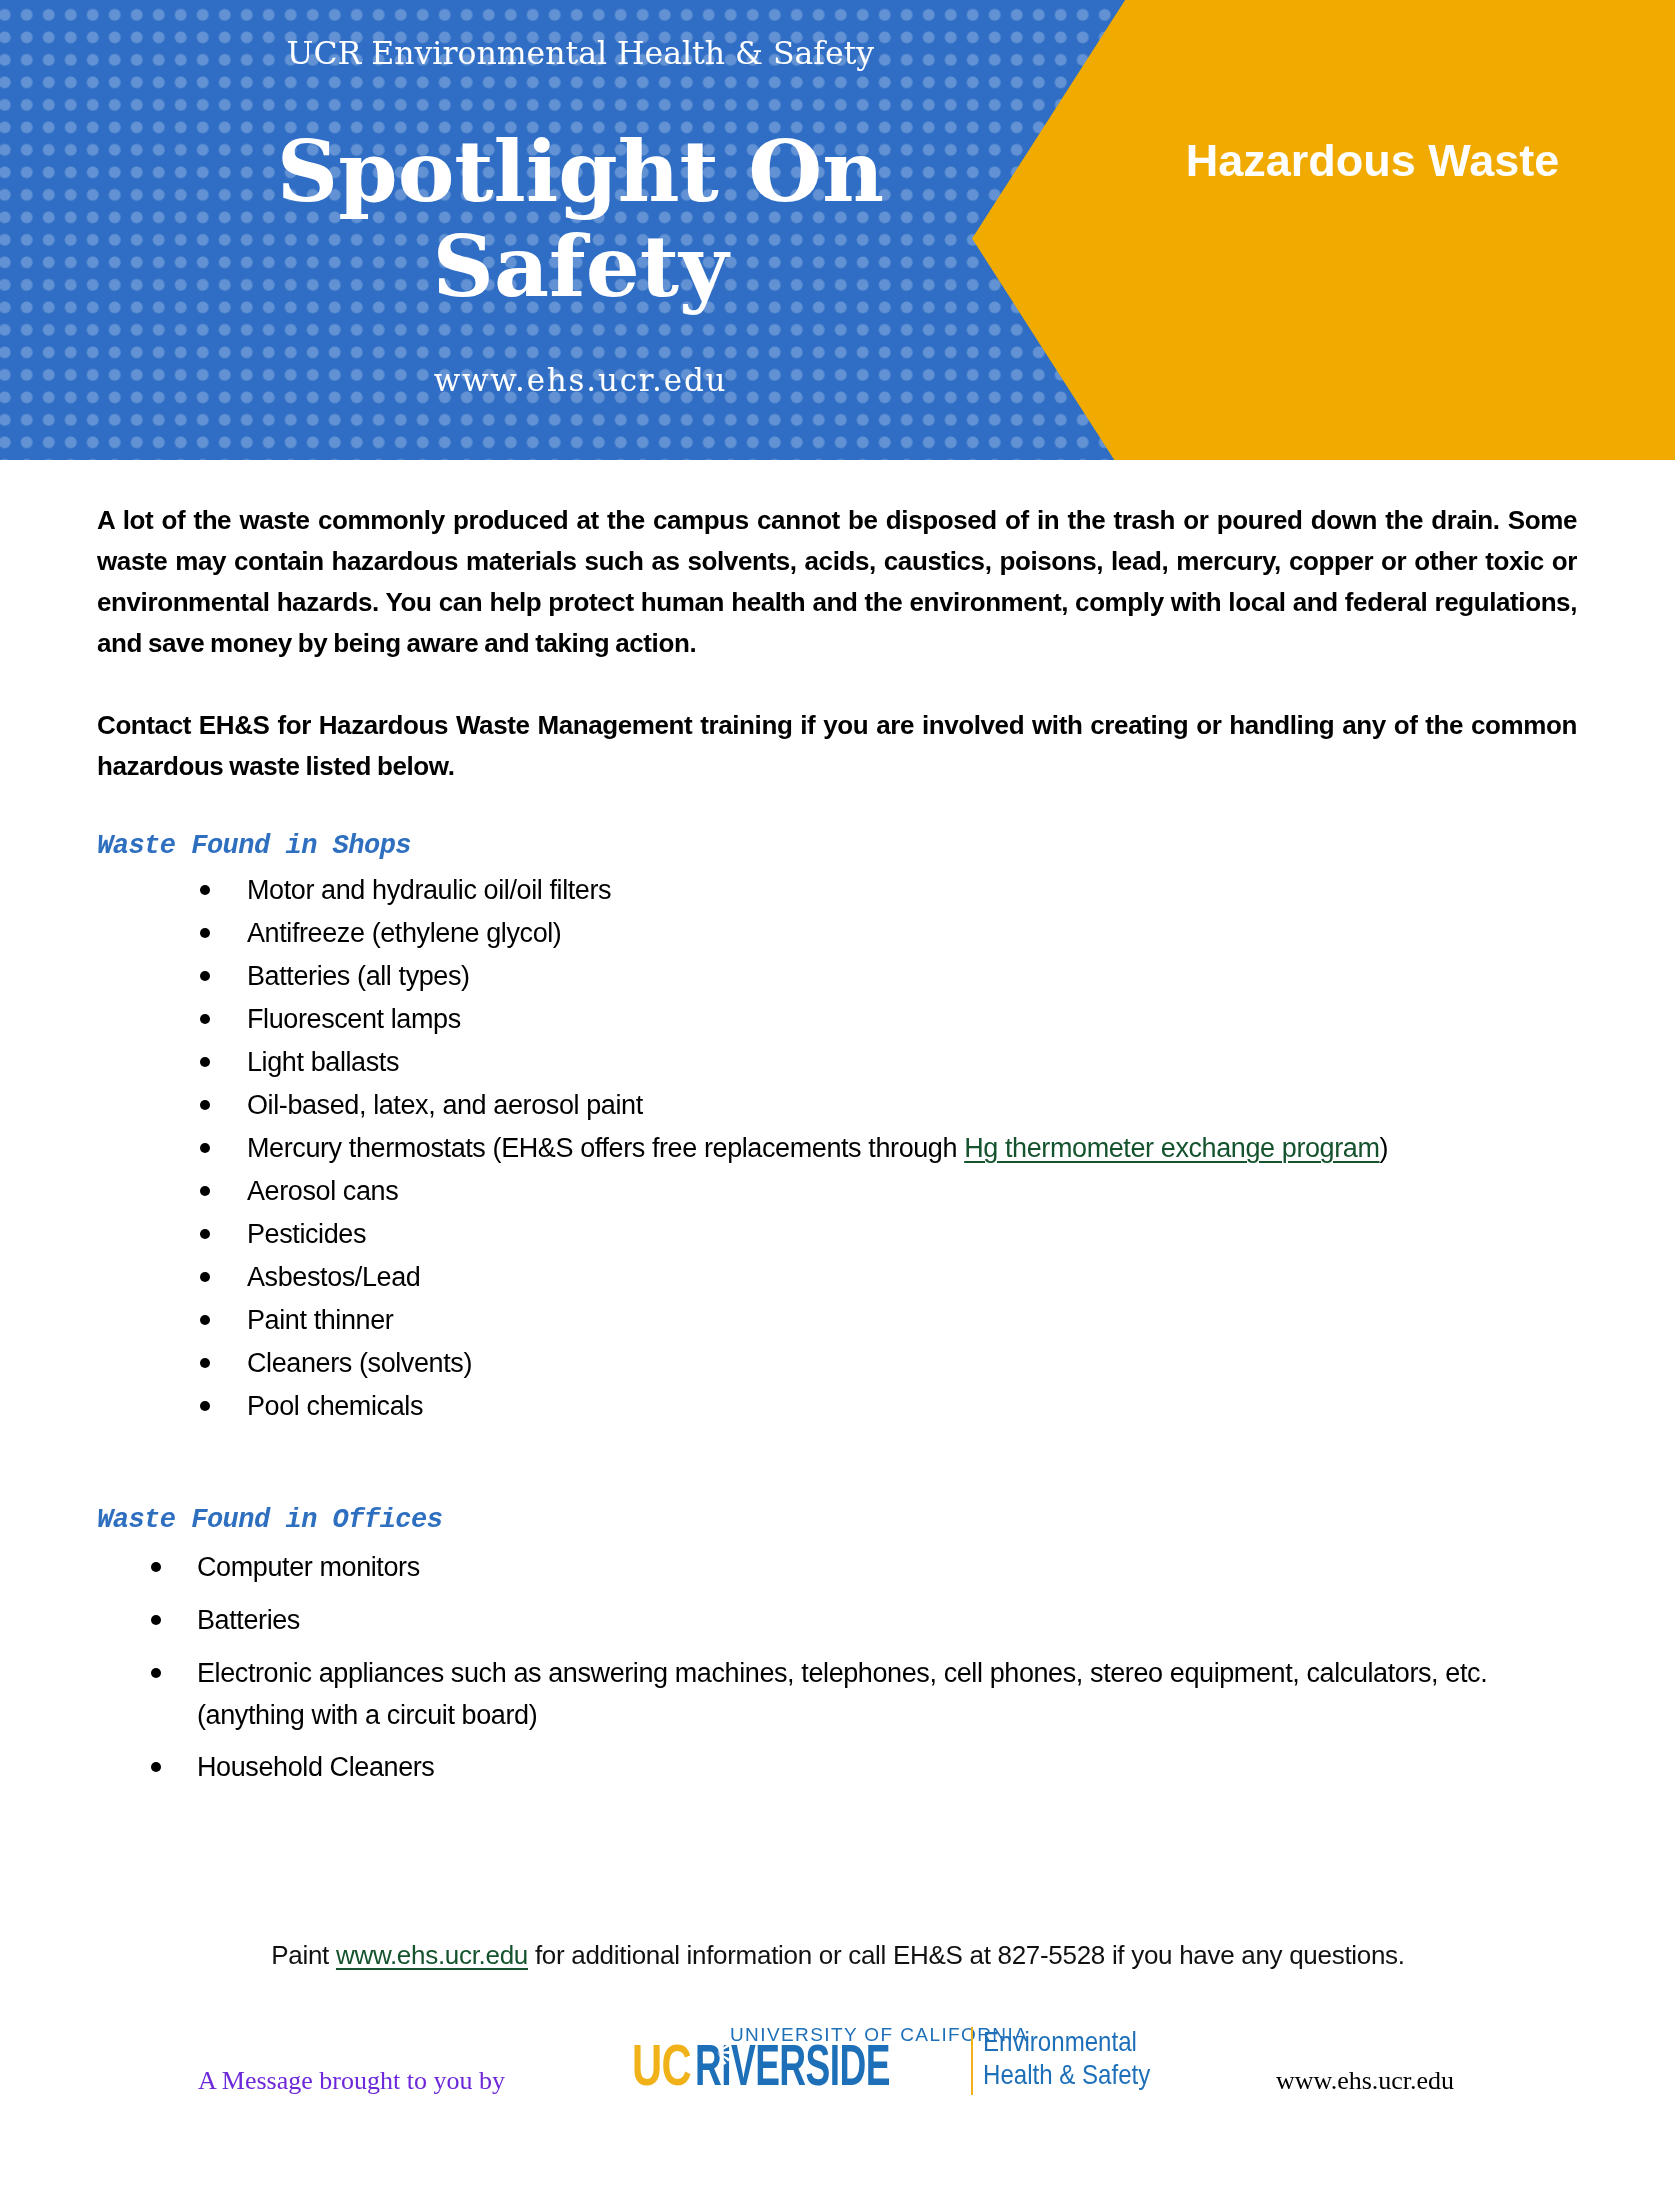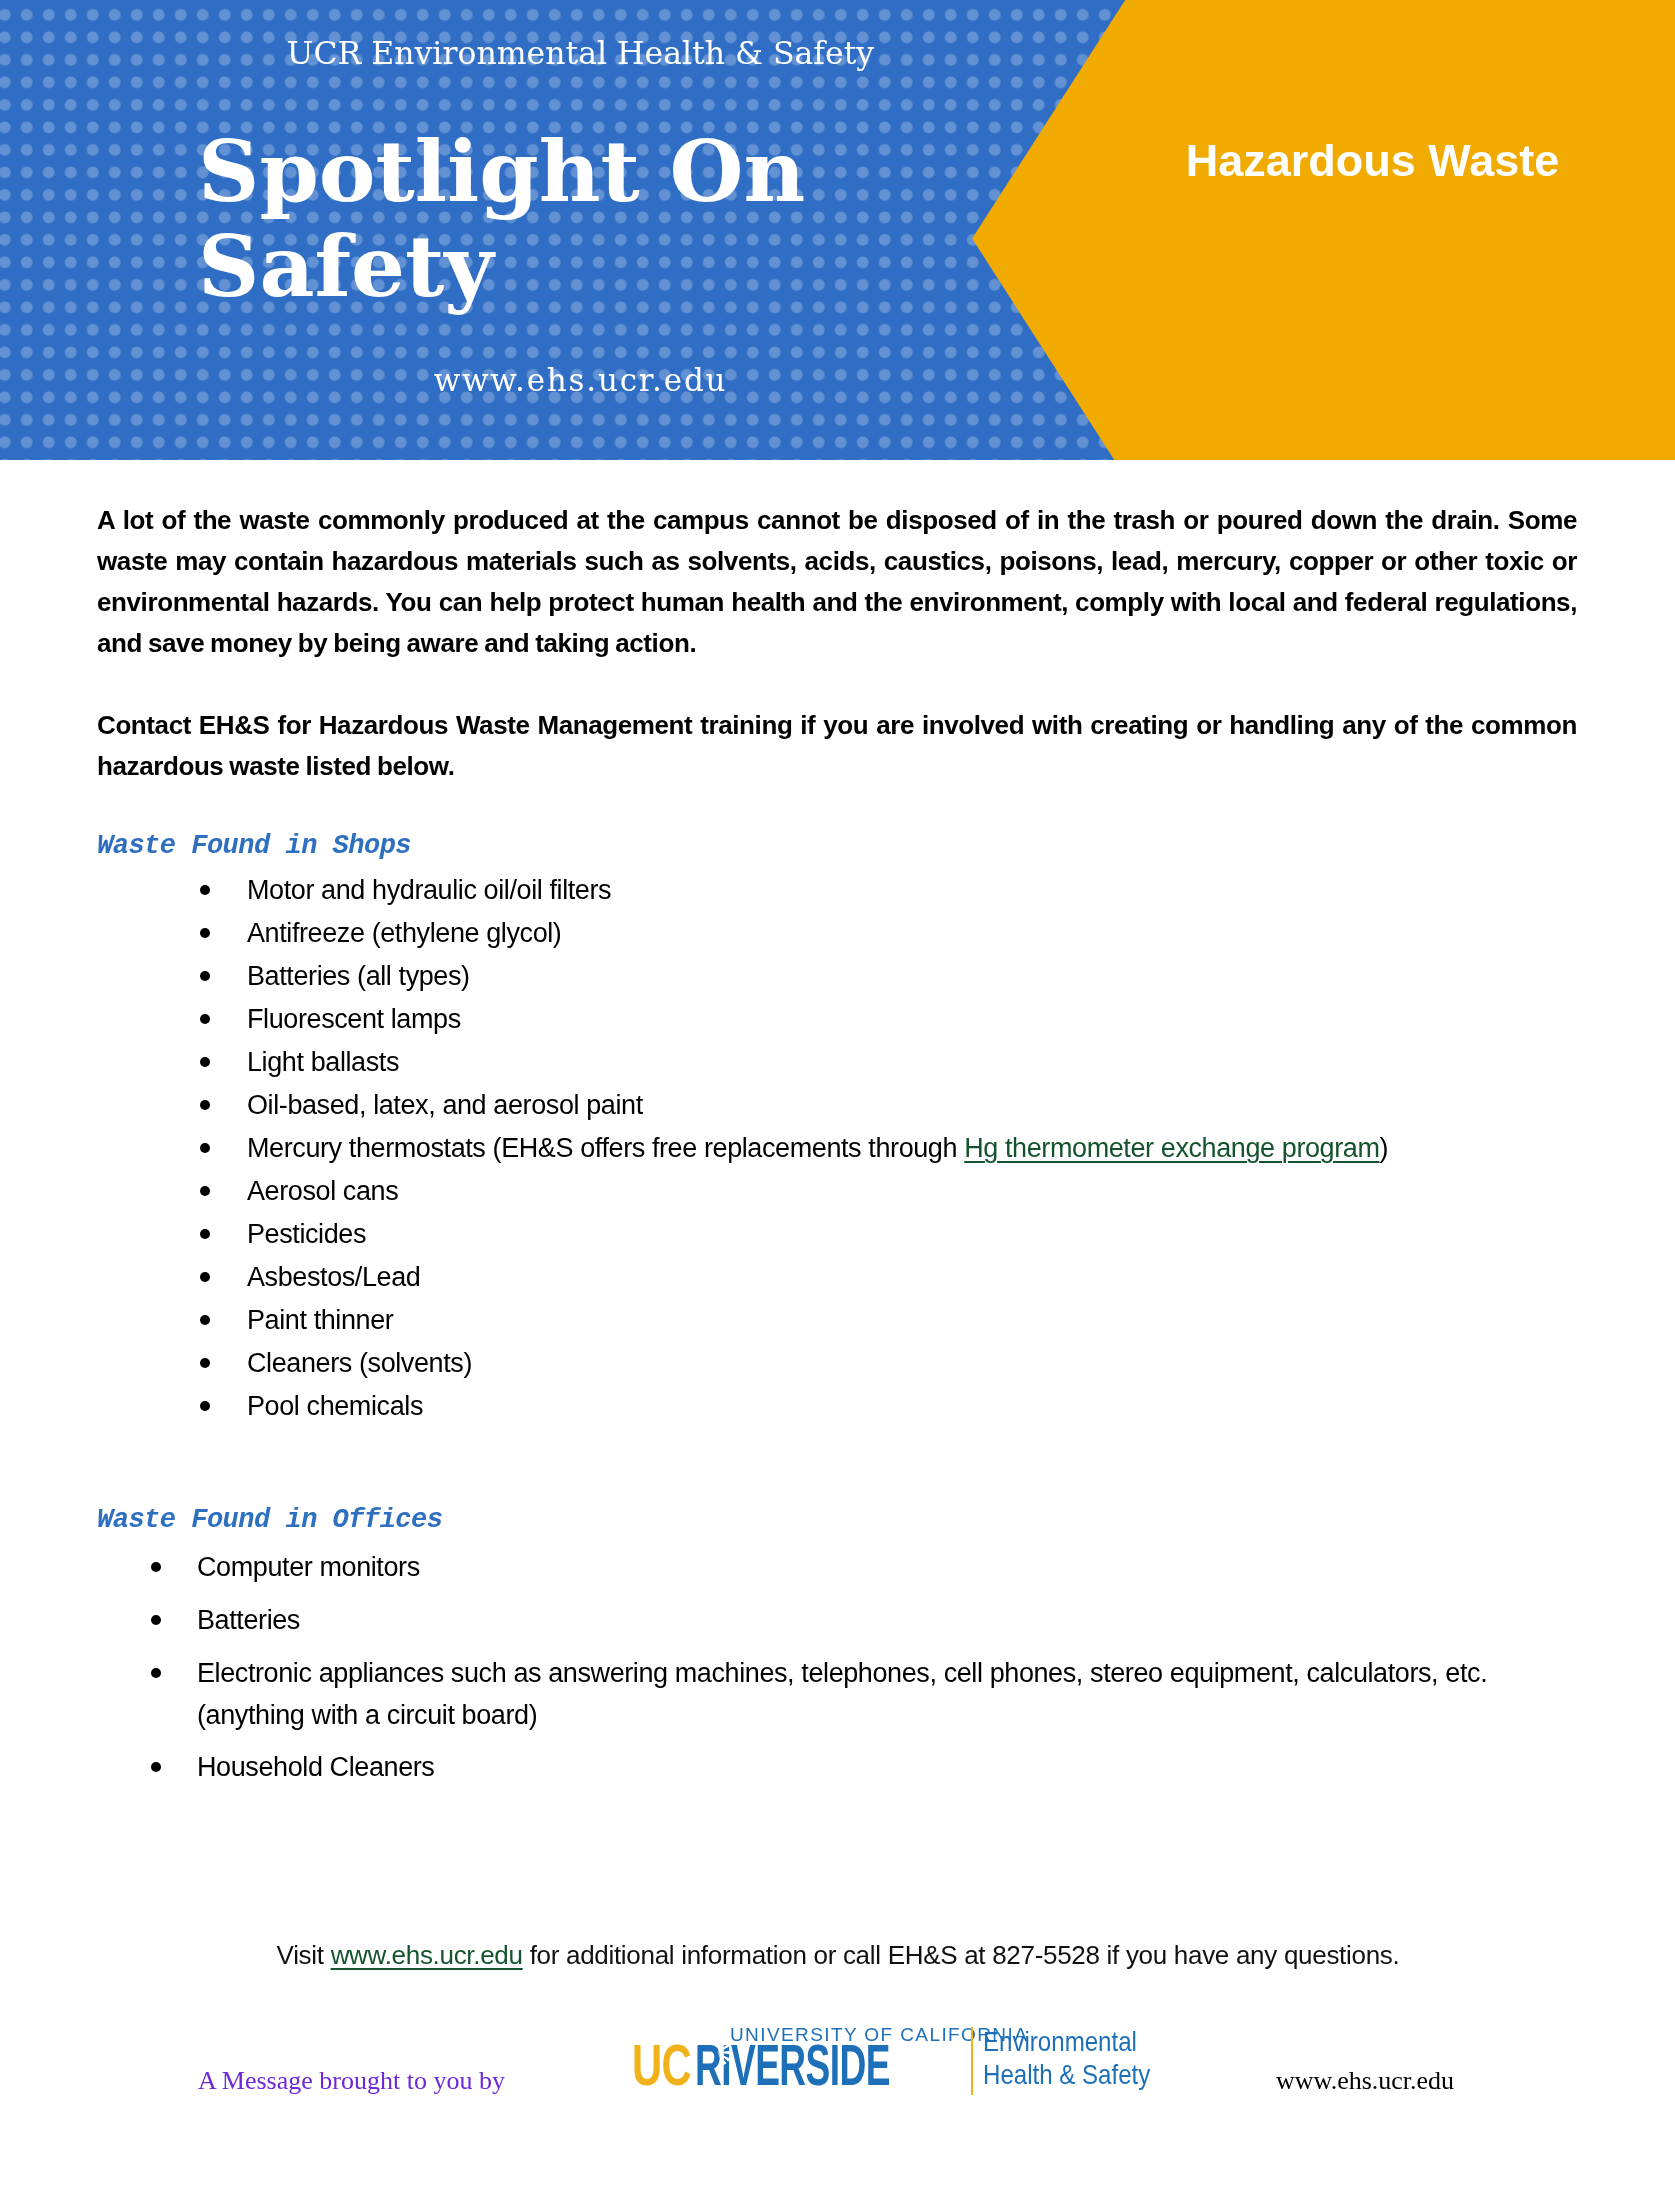--- a/index.html
+++ b/index.html
@@ -14,21 +14,21 @@
       background-position: -6.3px 3.6px;
       overflow: hidden;
     }
     .banner svg.chevron { position: absolute; left: 0; top: 0; }
     .banner .org {
       position: absolute; left: 234px; width: 693px; top: 38px; text-align: center;
       font-family: "DejaVu Serif", serif; font-size: 31.5px; color: #ffffff;
       letter-spacing: 0px; line-height: 1;
     }
     .banner .title {
-      position: absolute; left: 198px; width: 765px; top: 124px; 
+      position: absolute; left: 198px; width: 765px; top: 124px; text-align: center;
       font-family: "DejaVu Serif", serif; font-weight: bold; font-size: 85px; color: #ffffff;
       line-height: 95px;
     }
     .banner .site {
       position: absolute; left: 234px; width: 693px; top: 365px; text-align: center;
       font-family: "DejaVu Serif", serif; font-size: 31px; color: #ffffff; letter-spacing: 1.8px;
       line-height: 1;
     }
     .banner .topic {
       position: absolute; left: 1116px; width: 513px; top: 126px; text-align: center;
@@ -152,21 +152,21 @@
 
 <div class="section-heading offices-heading">Waste Found in Offices</div>
 <ul class="list offices-list">
   <li><span class="bullet"></span><span>Computer monitors</span></li>
   <li><span class="bullet"></span><span>Batteries</span></li>
   <li><span class="bullet"></span><span>Electronic appliances such as answering machines, telephones, cell phones, stereo equipment, calculators, etc. (anything with a circuit board)</span></li>
   <li><span class="bullet"></span><span>Household Cleaners</span></li>
 </ul>
 
 <div class="visit">
-  <span style="white-space:pre">Visit </span><a class="link" href="#">www.ehs.ucr.edu</a><span style="white-space:pre"> for additional information or call EH&amp;S at 827-5528 if you have any questions.</span>
+  <span style="white-space:pre">Paint </span><a class="link" href="#">www.ehs.ucr.edu</a><span style="white-space:pre"> for additional information or call EH&amp;S at 827-5528 if you have any questions.</span>
 </div>
 
 <div class="brought">A Message brought to you by</div>
 
 <div class="logo">
   <span class="uc">UC</span>
   <span class="riverside">RIVERSIDE</span>
   <svg class="sun" viewBox="0 0 30 30">
     <g fill="#ffffff">
       <polygon points="15,15 29,13 29,17"></polygon>

